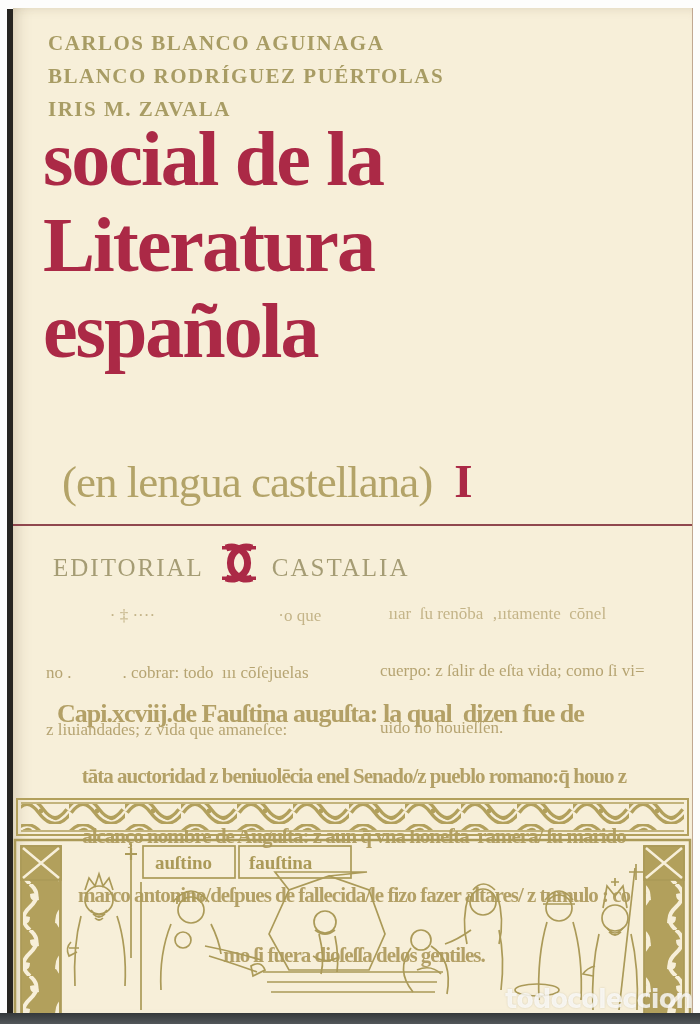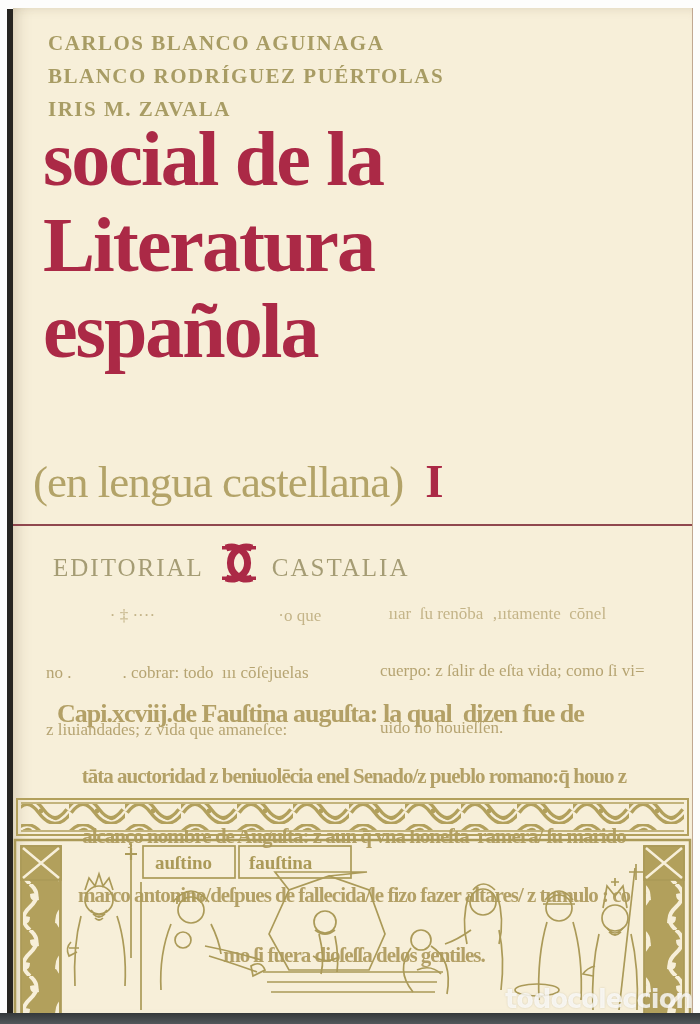--- a/index.html
+++ b/index.html
@@ -16,21 +16,21 @@
     position:absolute;left:13px;top:8px;width:679px;height:1006px;
     background:#f7efd9;
     border-right:1px solid rgba(150,110,85,.55);
     box-shadow:inset 14px 0 16px -12px rgba(90,70,40,.25), inset 0 10px 14px -12px rgba(90,70,40,.18);
   }
   
   .authors{position:absolute;left:35px;top:19px;color:#a89c64;font-size:21px;line-height:33px;letter-spacing:1.5px;font-weight:bold;}
   
   .title{position:absolute;left:30px;top:108px;color:#ab2946;font-weight:bold;font-size:78px;line-height:86px;letter-spacing:-2px;}
   
-  .subtitle-row{position:absolute;left:20px;top:446px;white-space:nowrap;text-align:center;}
+  .subtitle-row{position:absolute;left:49px;top:446px;white-space:nowrap;text-align:center;}
   .subtitle{color:#b3a368;font-size:45px;letter-spacing:-1px;}
   .volume{color:#ab2946;font-weight:bold;font-size:47px;margin-left:22px;}
   
   .rule{position:absolute;left:0;top:516px;width:100%;height:2px;background:#7e2a36;opacity:.85;}
   
   .publisher{position:absolute;left:40px;top:530px;display:flex;align-items:flex-end;color:#a59c74;font-size:25px;letter-spacing:2px;}
   .publisher .logo{width:58px;height:44px;margin:0 4px 0 6px;position:relative;top:3px;}
   
   .frag{position:absolute;color:#b6a472;font-weight:normal;font-size:17px;line-height:19px;white-space:pre;margin-left:28px;}
   .frag-left{left:5px;top:560px;width:330px;}

